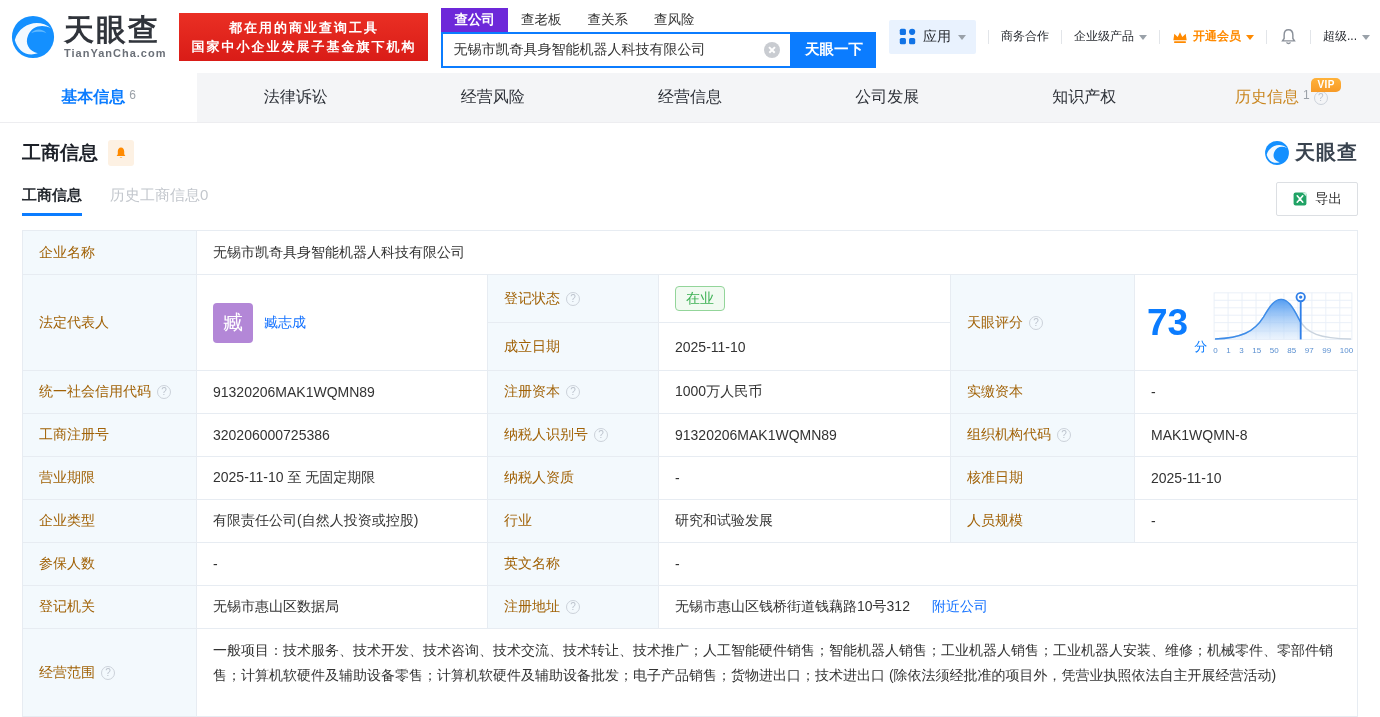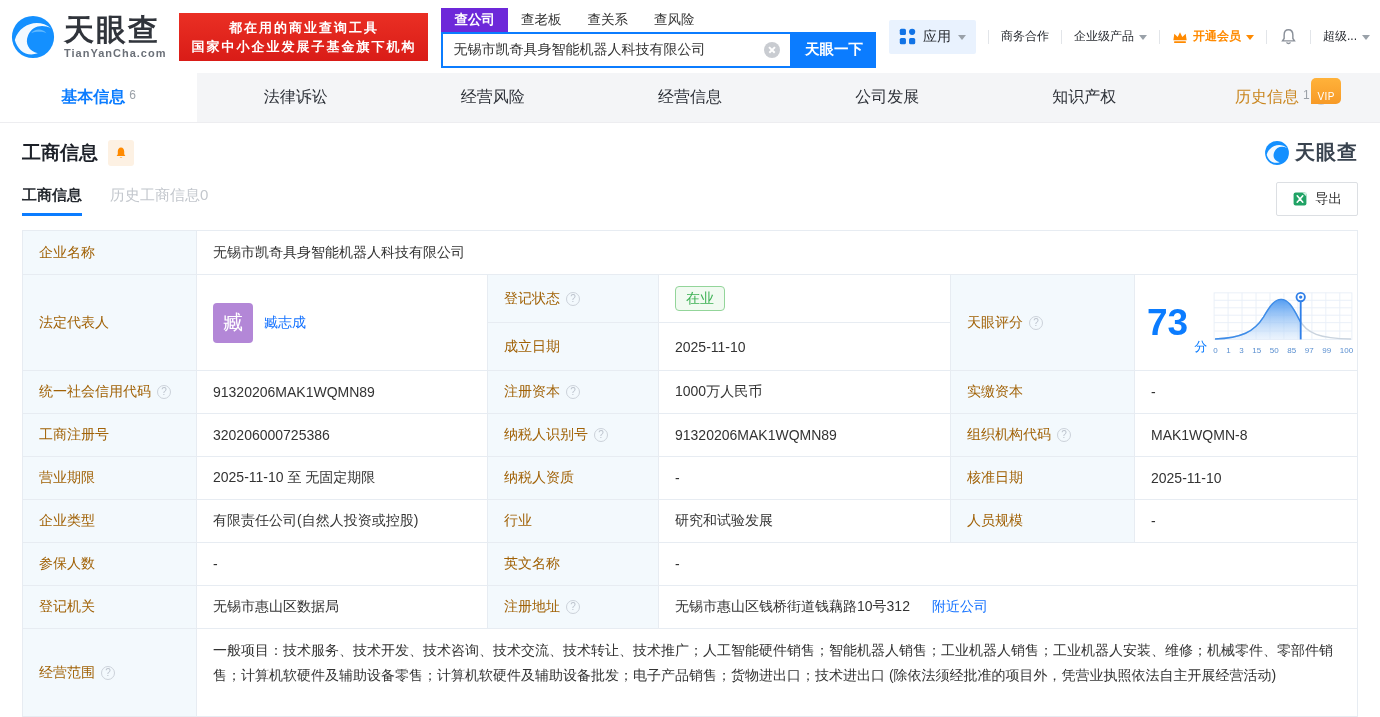--- a/index.html
+++ b/index.html
@@ -30,21 +30,21 @@
   .nav-vip { color:#ff8a00; font-weight:bold; }
   .caret { width:0; height:0; border-left:4.5px solid transparent; border-right:4.5px solid transparent; border-top:5px solid #9aa1a9; display:inline-block; margin-top:2px; }
   .caret.orange { border-top-color:#ff8a00; }
 
   
   .tabs { display:flex; background:#f4f5f7; height:50px; border-bottom:1px solid #ededf0; }
   .tab { flex:1; display:flex; align-items:center; justify-content:center; gap:4px; font-size:16px; color:#2d3138; position:relative; cursor:pointer; }
   .tab.active { background:#fff; color:#0b7cff; font-weight:bold; }
   .tab .count { font-size:12px; color:#9ba1a8; font-weight:normal; margin-top:-6px; }
   .tab.history { color:#c9861f; }
-  .vip-badge { position:absolute; top:5px; left:calc(50% + 30px); background:linear-gradient(180deg,#ffb23a,#f79a27); color:#fff; font-size:10px; font-weight:normal; padding:13px 6px 2px; border-radius:5px 5px 5px 0; letter-spacing:.5px; }
+  .vip-badge { position:absolute; top:5px; left:calc(50% + 30px); background:linear-gradient(180deg,#ffb23a,#f79a27); color:#fff; font-size:10px; font-weight:bold; padding:1px 6px 2px; border-radius:5px 5px 5px 0; letter-spacing:.5px; }
 
   
   .content { background:#fff; padding:16px 22px 0; }
   .section-head { display:flex; align-items:center; }
   .section-title { font-size:19px; font-weight:bold; color:#1d2129; }
   .bell-chip { width:26px; height:26px; background:#fdf1e3; border-radius:3px; display:flex; align-items:center; justify-content:center; margin-left:10px; cursor:pointer; }
   .watermark { margin-left:auto; display:flex; align-items:center; gap:5px; }
   .watermark-text { font-size:20px; font-weight:bold; color:#39434f; letter-spacing:1px; }
   .subtab-row { display:flex; align-items:flex-end; margin-top:16px; }
   .subtab { font-size:15px; color:#262a30; font-weight:bold; padding-bottom:11px; position:relative; cursor:pointer; }

